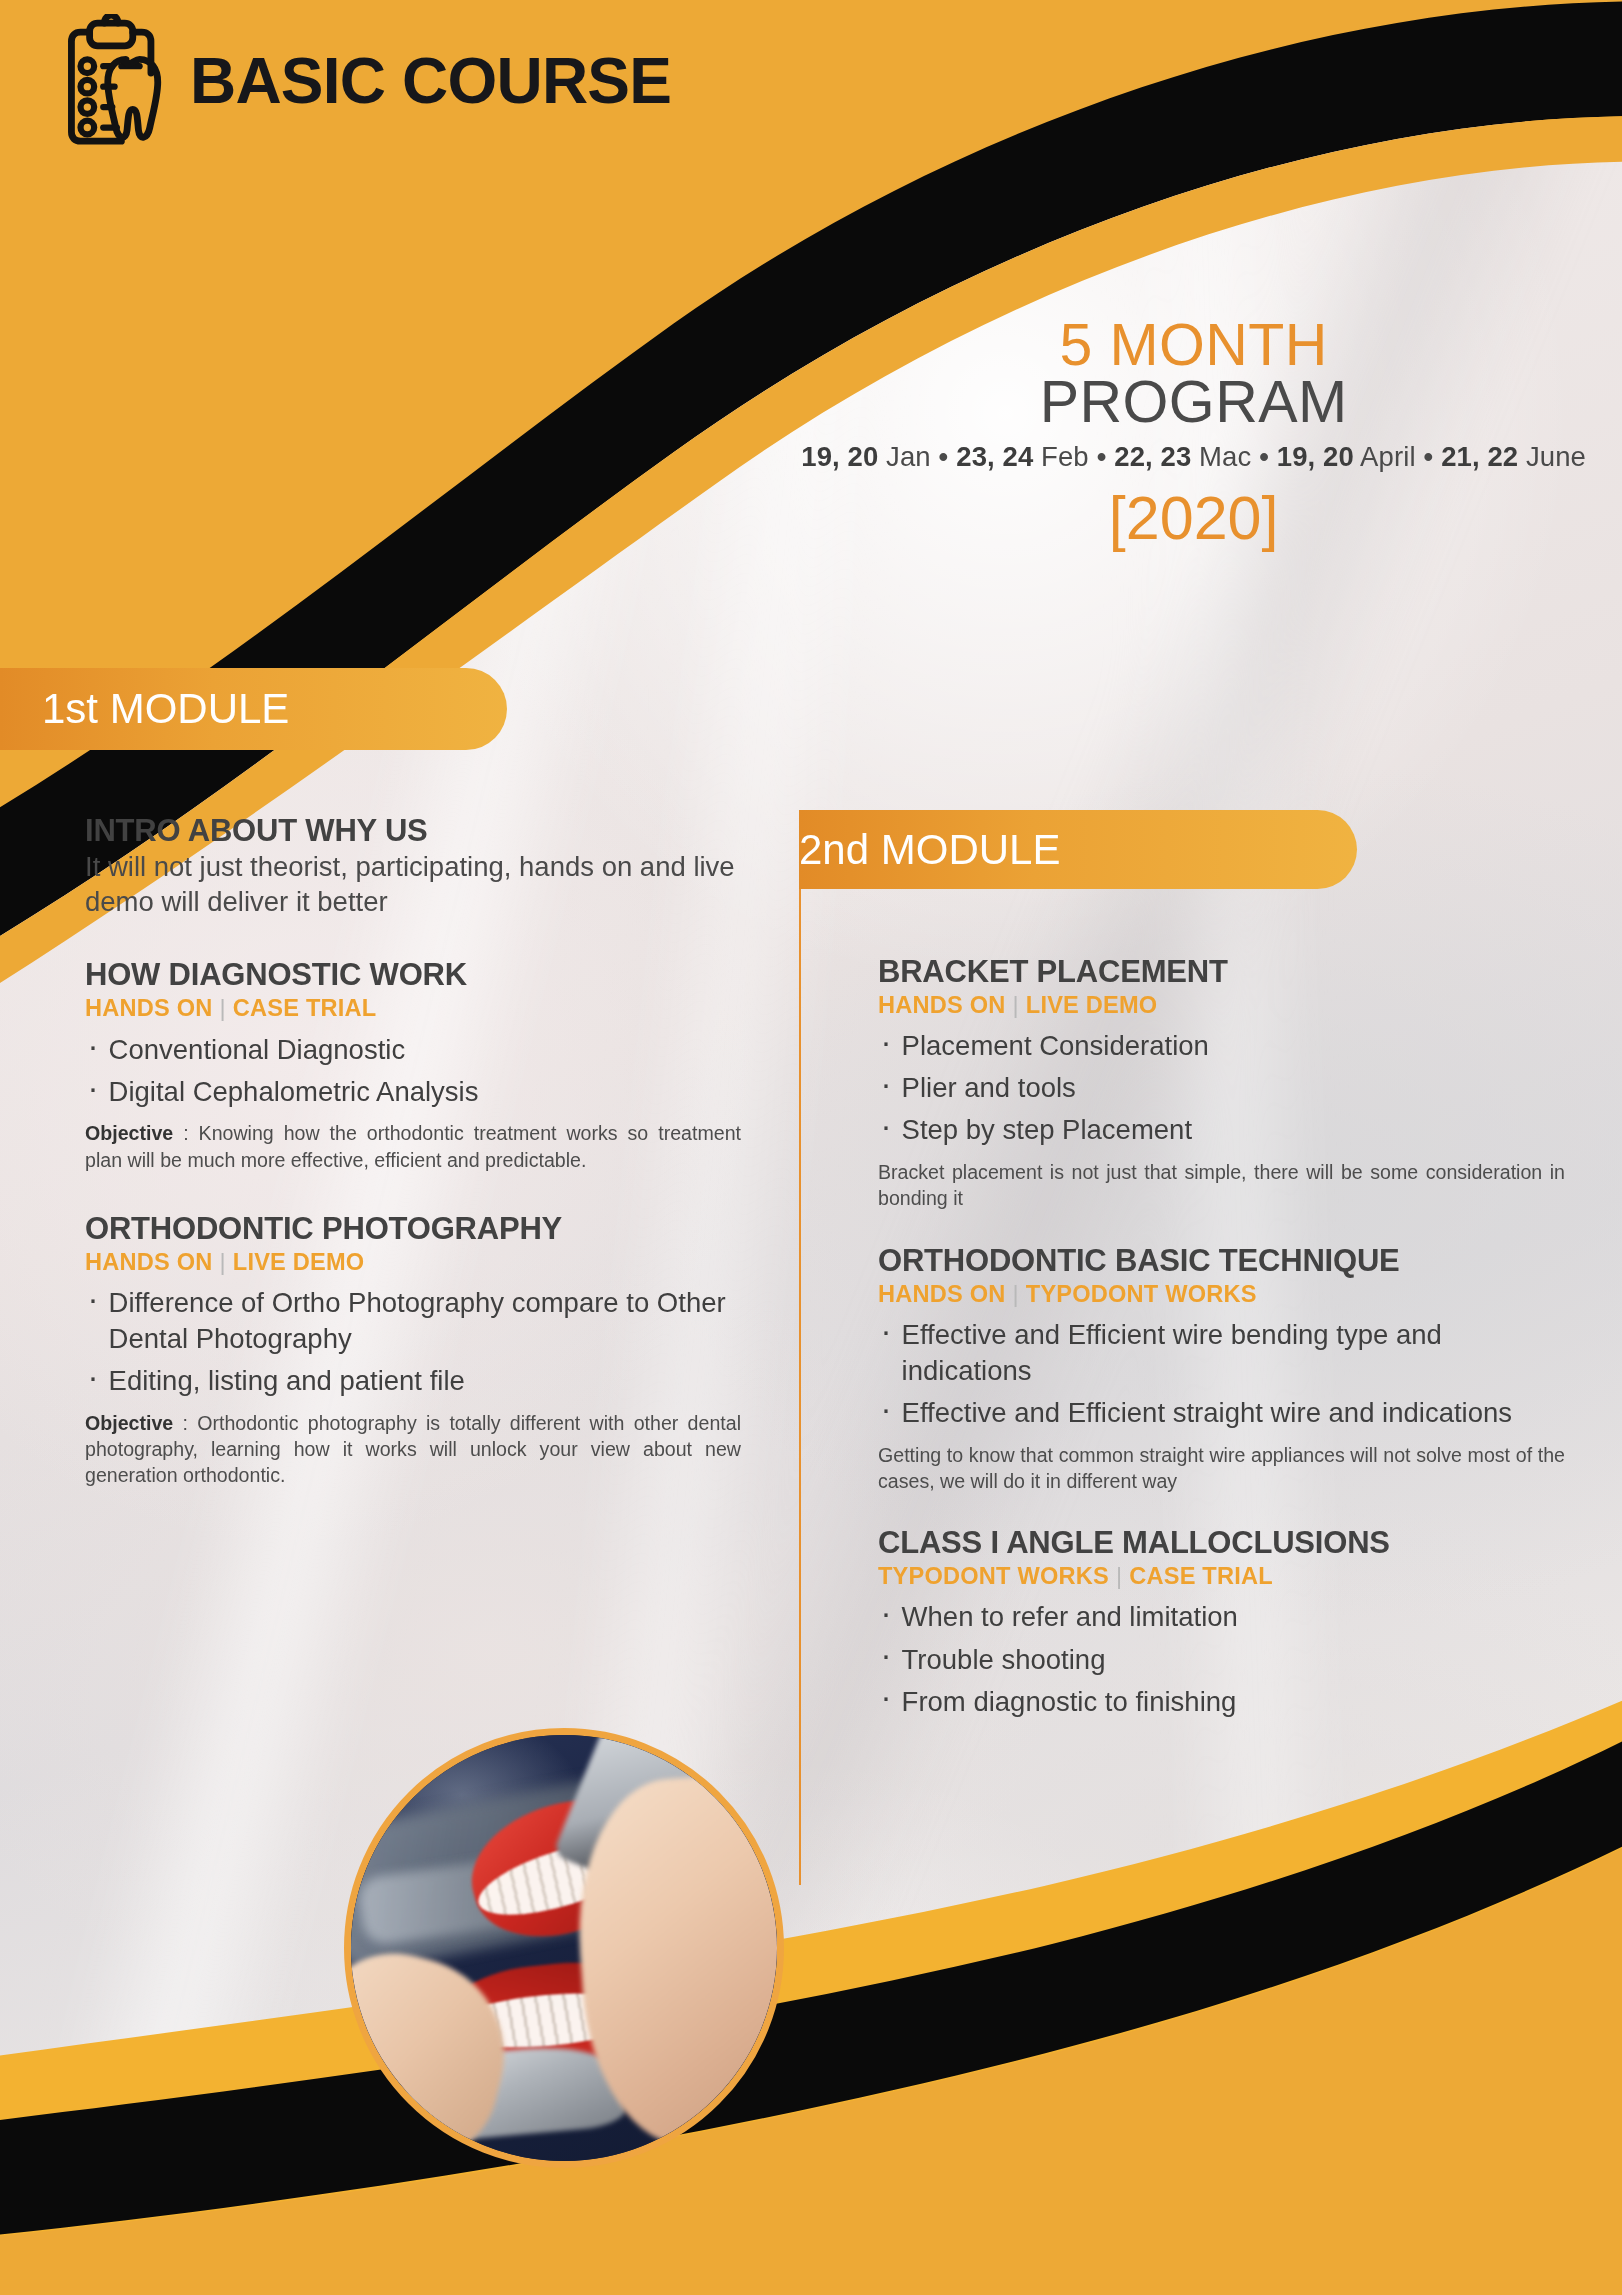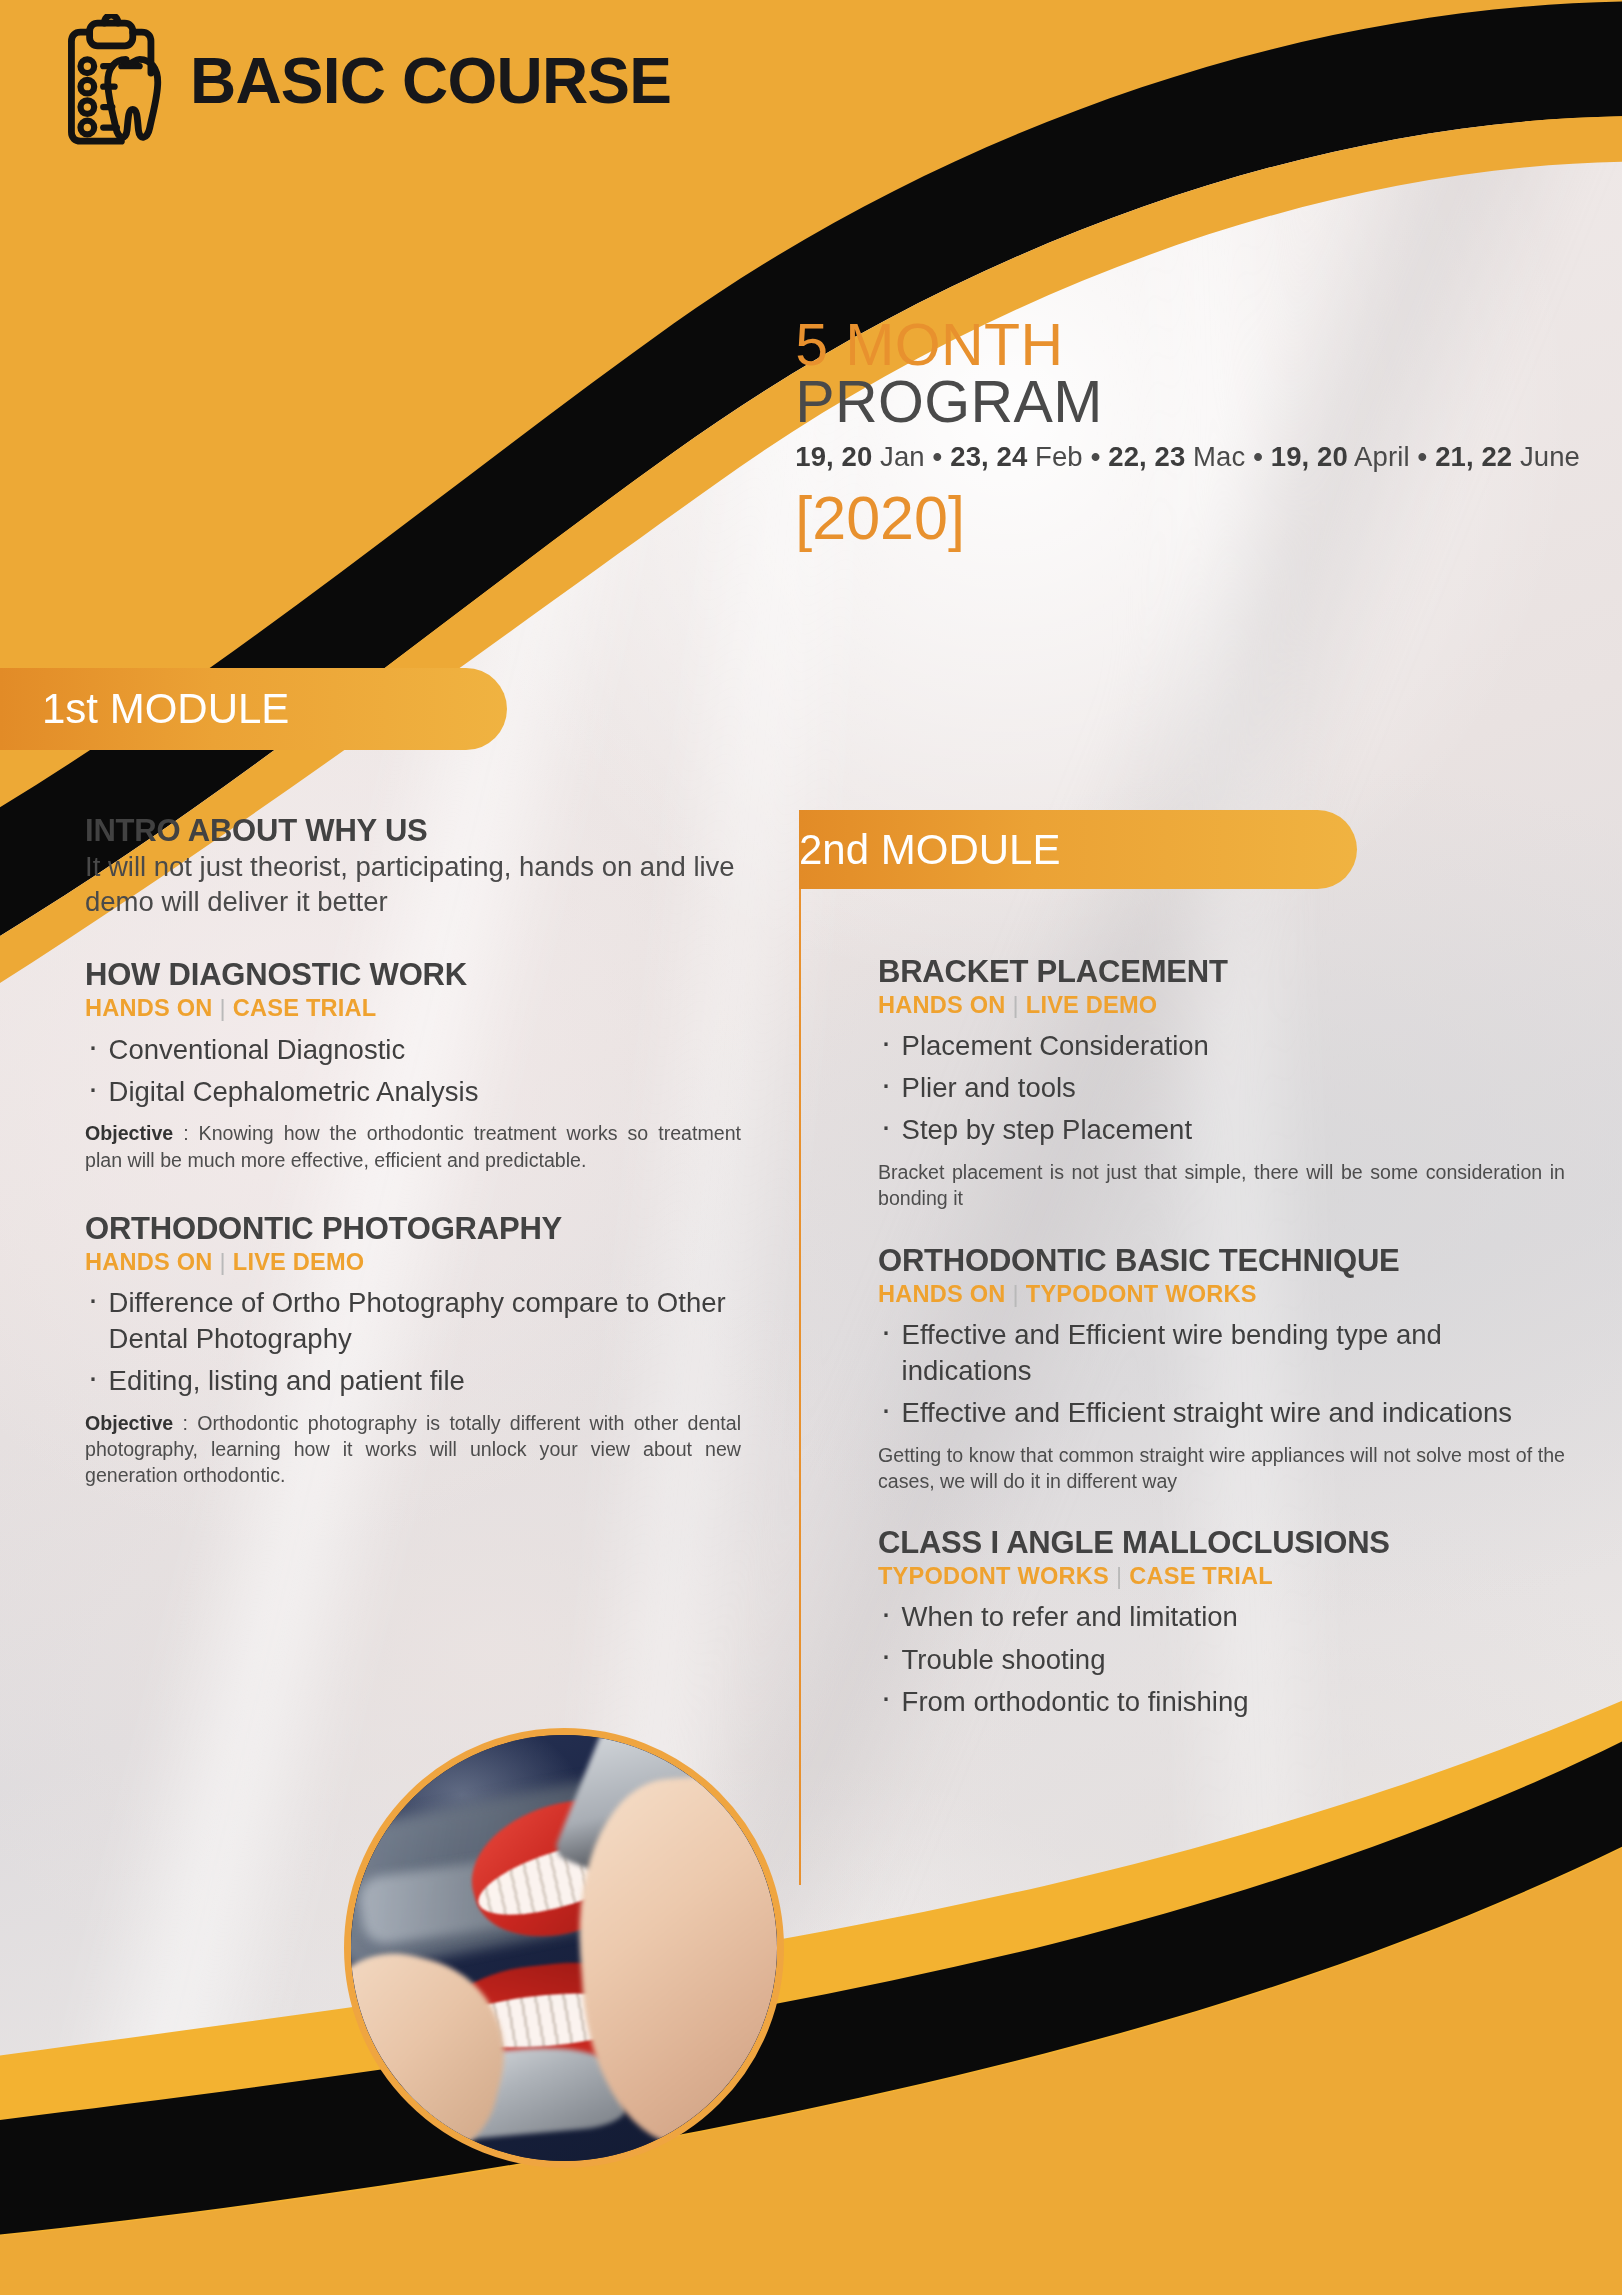--- a/index.html
+++ b/index.html
@@ -46,22 +46,22 @@
   }
   .clipboard-icon { width:126px; height:134px; flex:0 0 auto; }
   .header-title {
     font-size:64px; font-weight:bold; color:#17171a;
     letter-spacing:-0.8px; white-space:nowrap;
     line-height:1;
   }
 
   
   .program-block {
-    position:absolute; right:42px; top:314px;
-    text-align:left; z-index:6;
+    position:absolute; right:36px; top:314px;
+    text-align:center; z-index:6;
   }
   .program-months {
     font-size:59px; font-weight:normal; color:#E8912E;
     letter-spacing:0.4px; line-height:1.06;
   }
   .program-word {
     font-size:59px; font-weight:normal; color:#4a4a4a;
     letter-spacing:0.4px; line-height:1.02; margin-top:-4.7px;
   }
   .program-dates {
@@ -321,21 +321,21 @@
         </ul>
         <div class="objective">Getting to know that common straight wire appliances will not solve most of the cases, we will do it in different way</div>
       </div>
       <div class="gap-md"></div>
       <div class="section">
         <div class="sec-title">CLASS I ANGLE MALLOCLUSIONS</div>
         <div class="sec-tags"><span>TYPODONT WORKS</span><span class="bar">|</span><span>CASE TRIAL</span></div>
         <ul class="bullets">
           <li>When to refer and limitation</li>
           <li>Trouble shooting</li>
-          <li>From orthodontic to finishing</li>
+          <li>From diagnostic to finishing</li>
         </ul>
       </div>
     </div>
 
   <div class="photo-circle">
     <div class="pc-inner">
       <div class="pc-bg"></div>
       <div class="pc-tray"></div>
       <div class="pc-tools"></div>
       <div class="pc-gum-u"></div>

